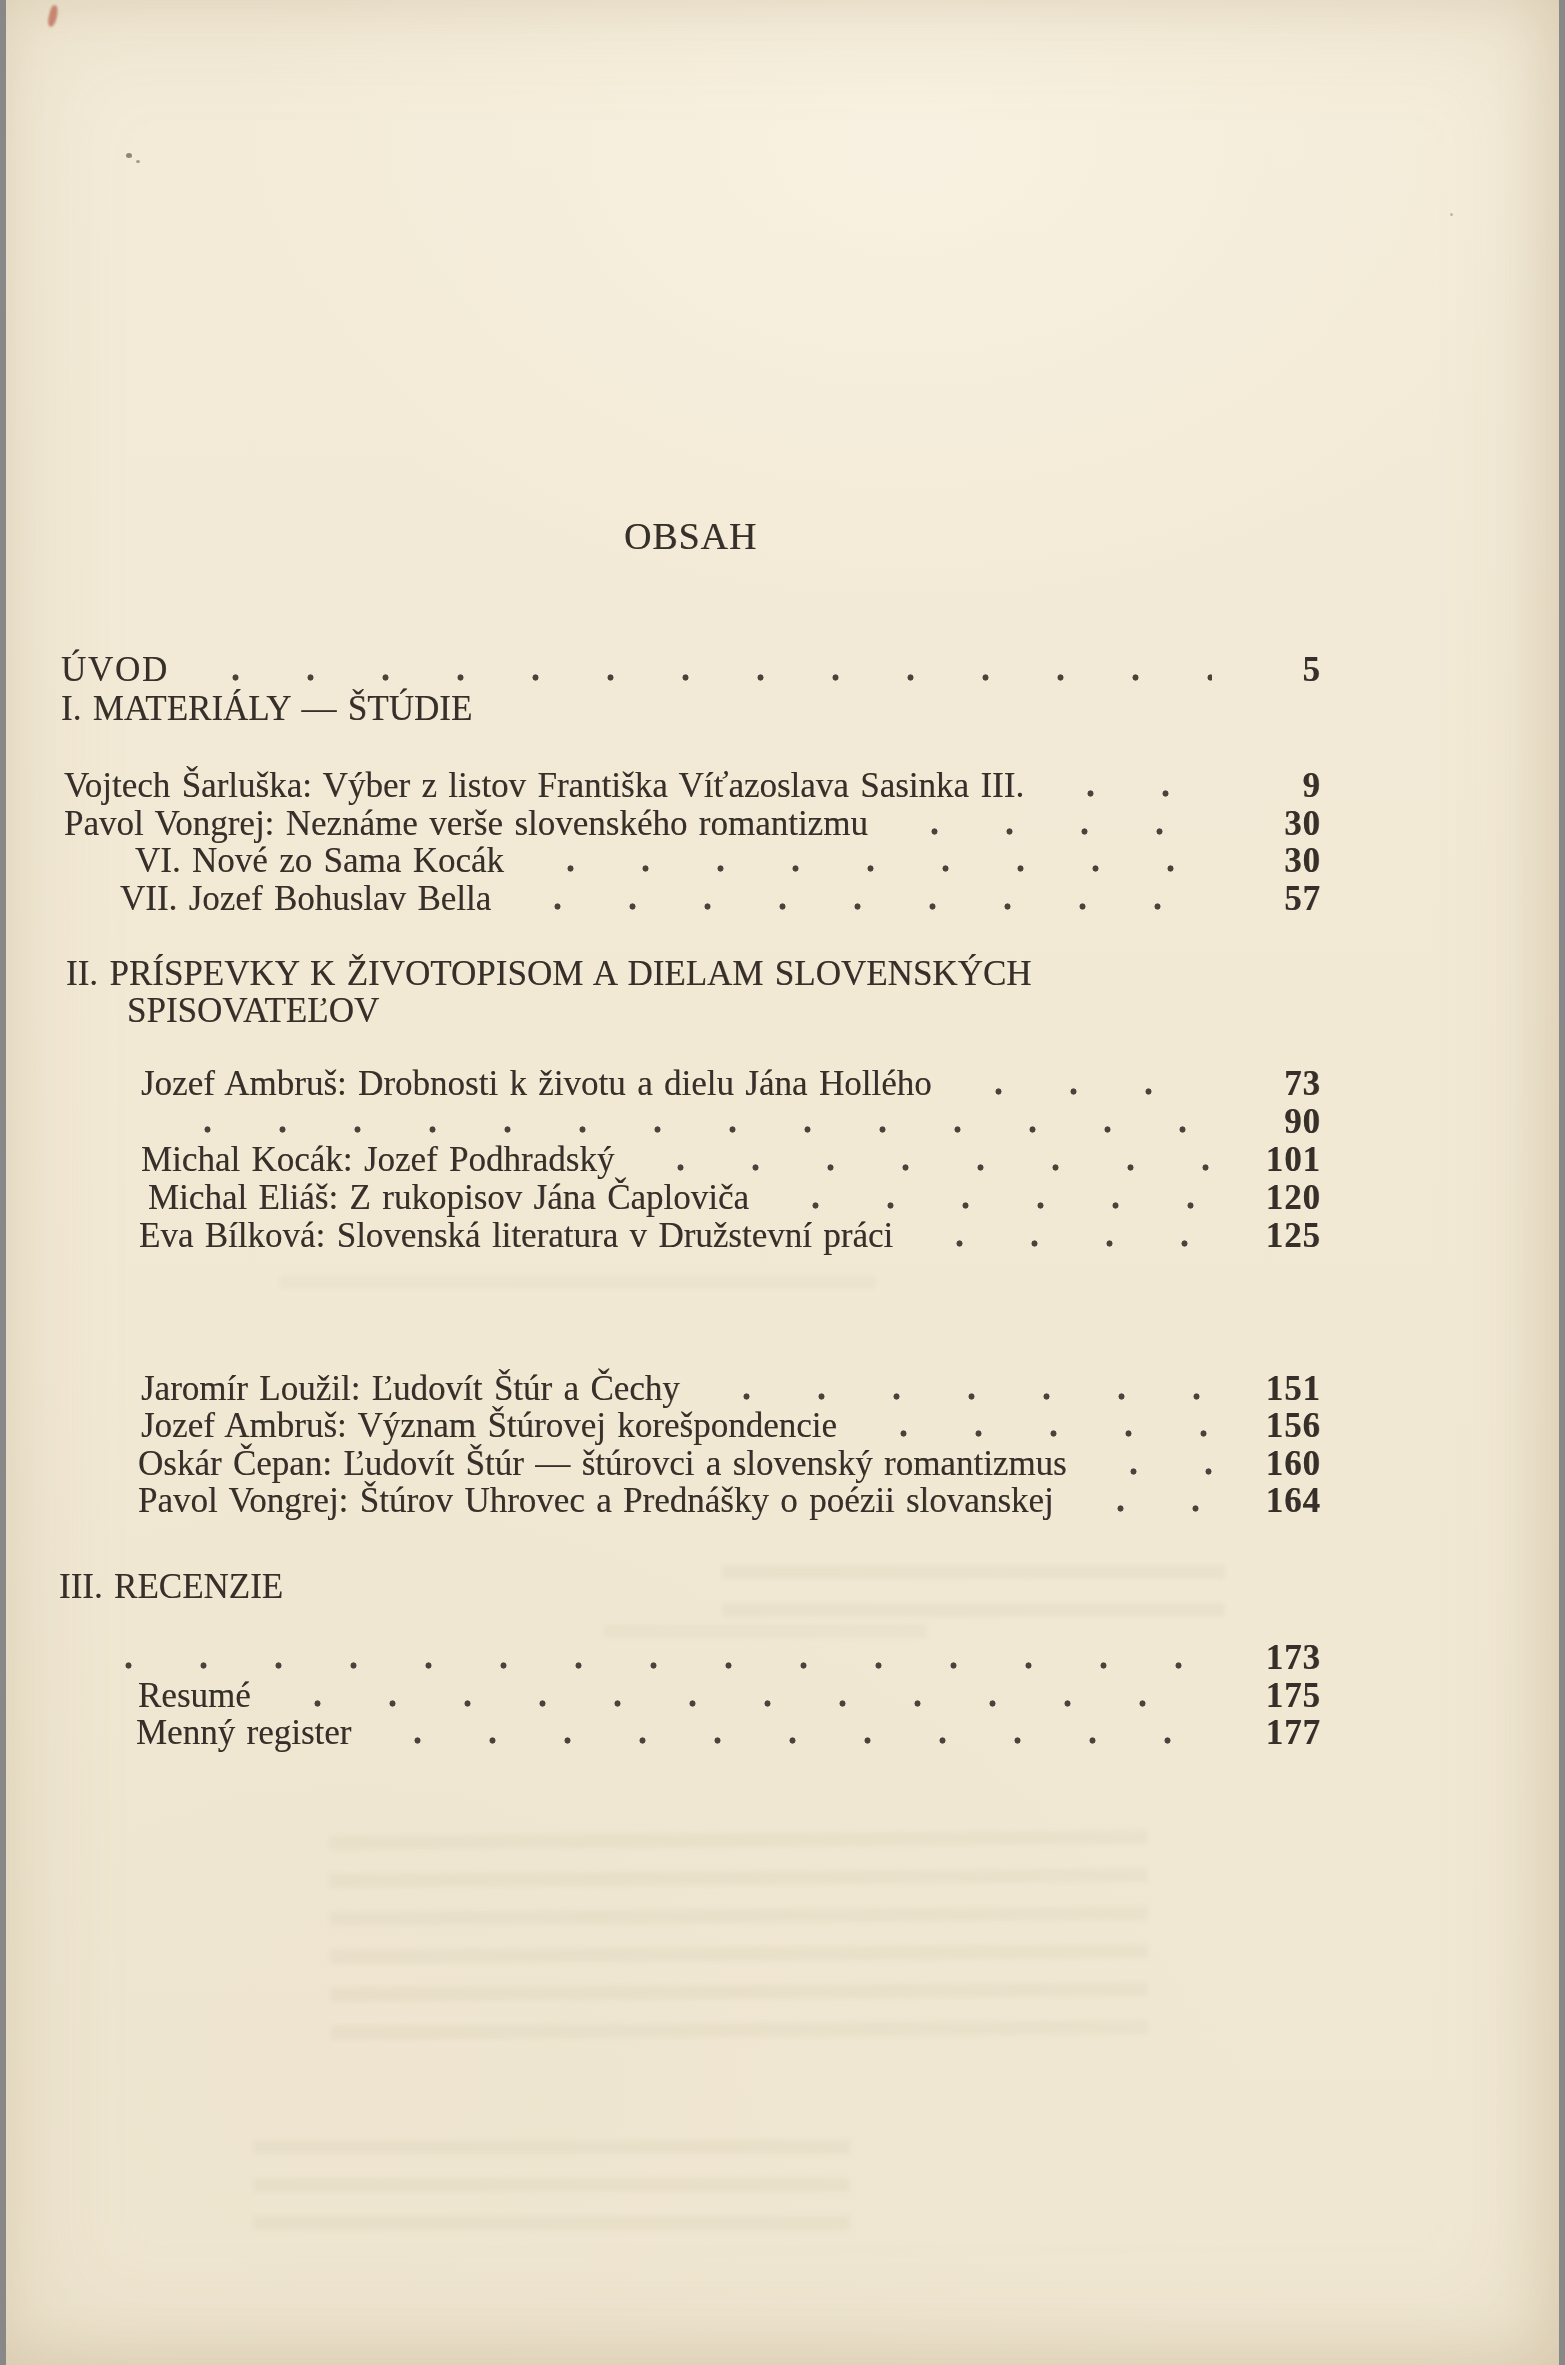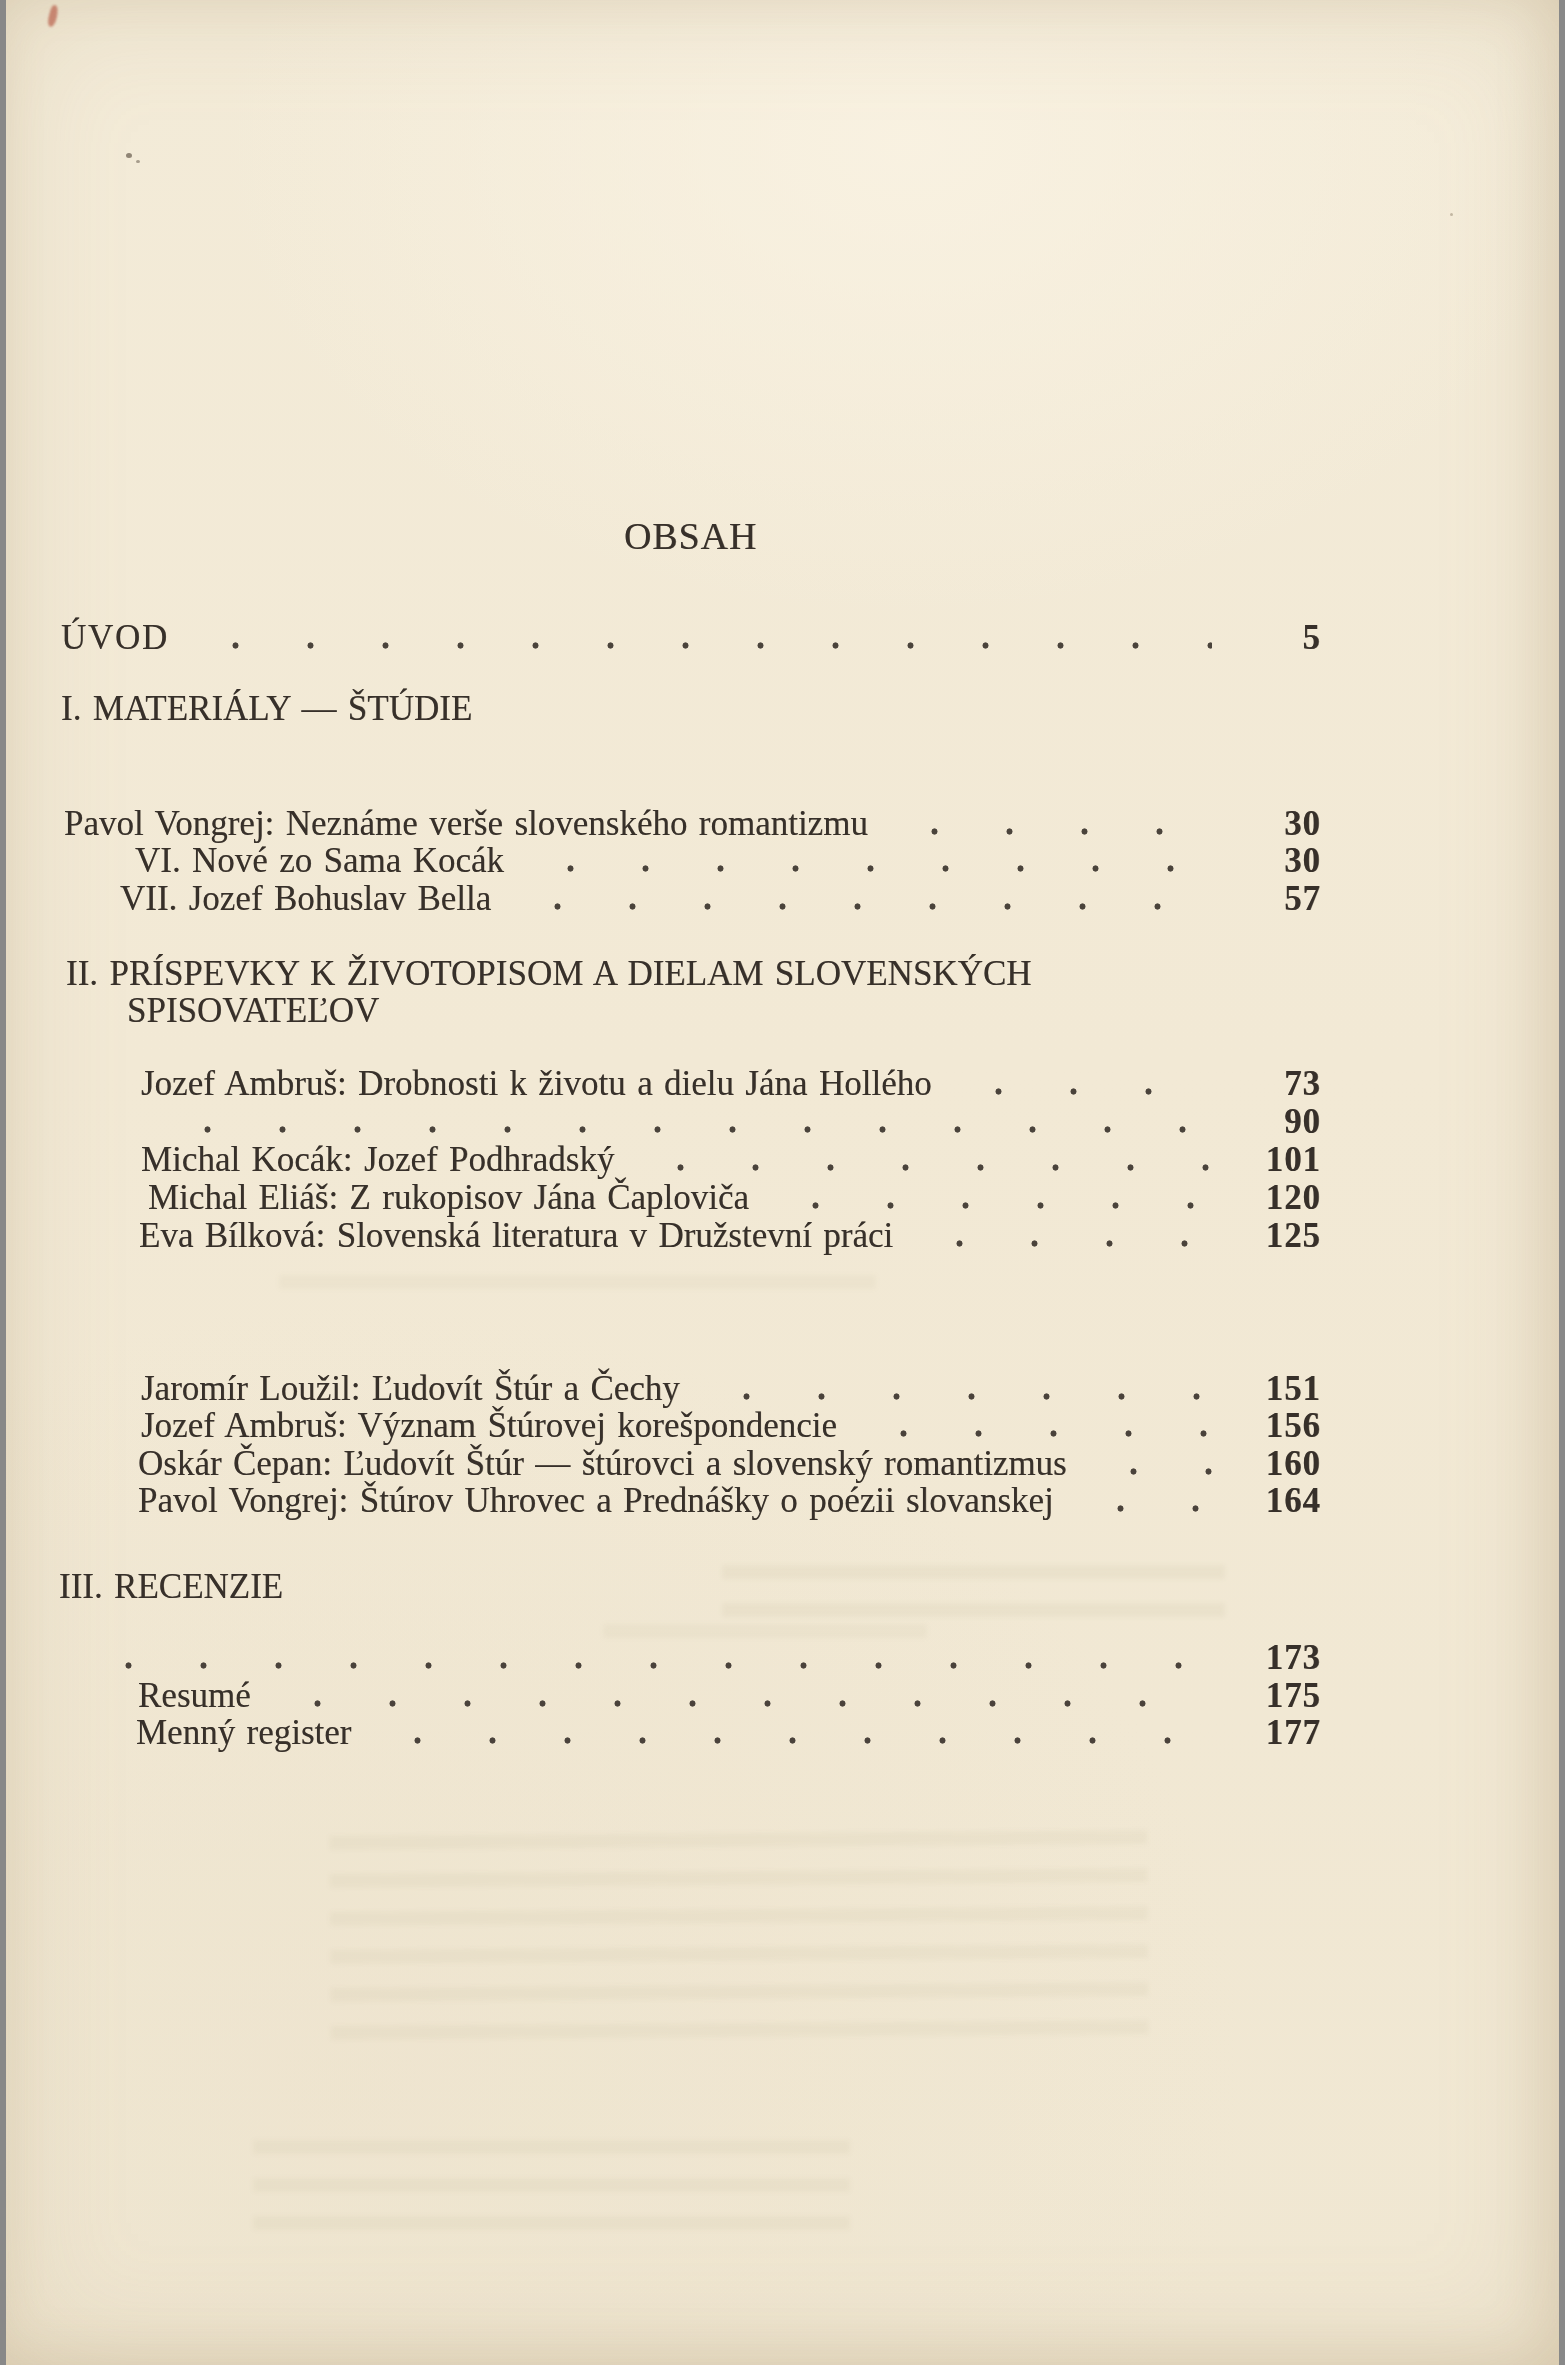--- a/index.html
+++ b/index.html
@@ -32,21 +32,21 @@
   .lbl{flex:0 1 auto; min-width:0;}
   .leader{
     flex:1 1 auto; height:6.8px; margin:0 24px 0 29px;
     background-image:radial-gradient(circle, var(--ink,#37302a) 2.7px, rgba(0,0,0,0) 3.3px);
     background-size:75px 6.8px;
     background-position:0 100%;
     background-repeat:repeat-x;
     opacity:.9;
   }
   .pg{flex:0 0 auto; width:85px; text-align:right; font-weight:bold; letter-spacing:0.9px;}
-  .uvod{letter-spacing:1.7px;}
+  .uvod{letter-spacing:1.7px;margin-top:32px;}
   
   .smudge{position:absolute; filter:blur(2.6px); opacity:.5; pointer-events:none;
     background-image:repeating-linear-gradient(to bottom, rgba(150,140,98,.16) 0 13.6px, rgba(0,0,0,0) 13.6px 38px);}
   .speck{position:absolute; border-radius:50%; pointer-events:none;}
   .red-mark{position:absolute; left:43px; top:5.1px; width:7.7px; height:22px;
     background:rgba(172,62,42,.55); border-radius:40% 60% 50% 50%; transform:rotate(14deg); filter:blur(0.9px);}
 </style>
 </head>
 <body>
 
@@ -57,20 +57,25 @@
   <div class="row" style="top:620px;left:55px">
     <span class="lbl uvod">ÚVOD</span>
     <span class="leader"></span>
     <span class="pg">5</span>
   </div>
 
   <div class="row" style="top:691px;left:55px">
     <span class="lbl">I. MATERIÁLY — ŠTÚDIE</span>
   </div>
 
+  <div class="row" style="top:768px;left:58px">
+    <span class="lbl">Vojtech Šarluška: Výber z listov Františka Víťazoslava Sasinka III.</span>
+    <span class="leader"></span>
+    <span class="pg">9</span>
+  </div>
   <div class="row" style="top:806px;left:58px">
     <span class="lbl">Pavol Vongrej: Neznáme verše slovenského romantizmu</span>
     <span class="leader"></span>
     <span class="pg">30</span>
   </div>
   <div class="row" style="top:843px;left:129px">
     <span class="lbl">VI. Nové zo Sama Kocák</span>
     <span class="leader"></span>
     <span class="pg">30</span>
   </div>

